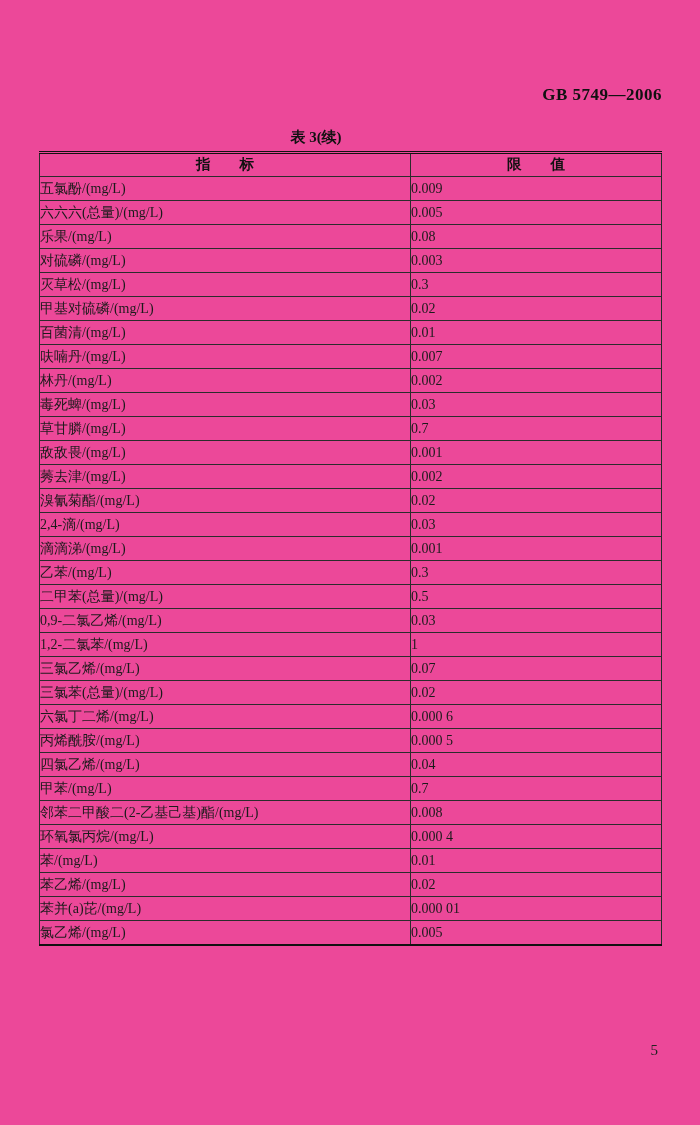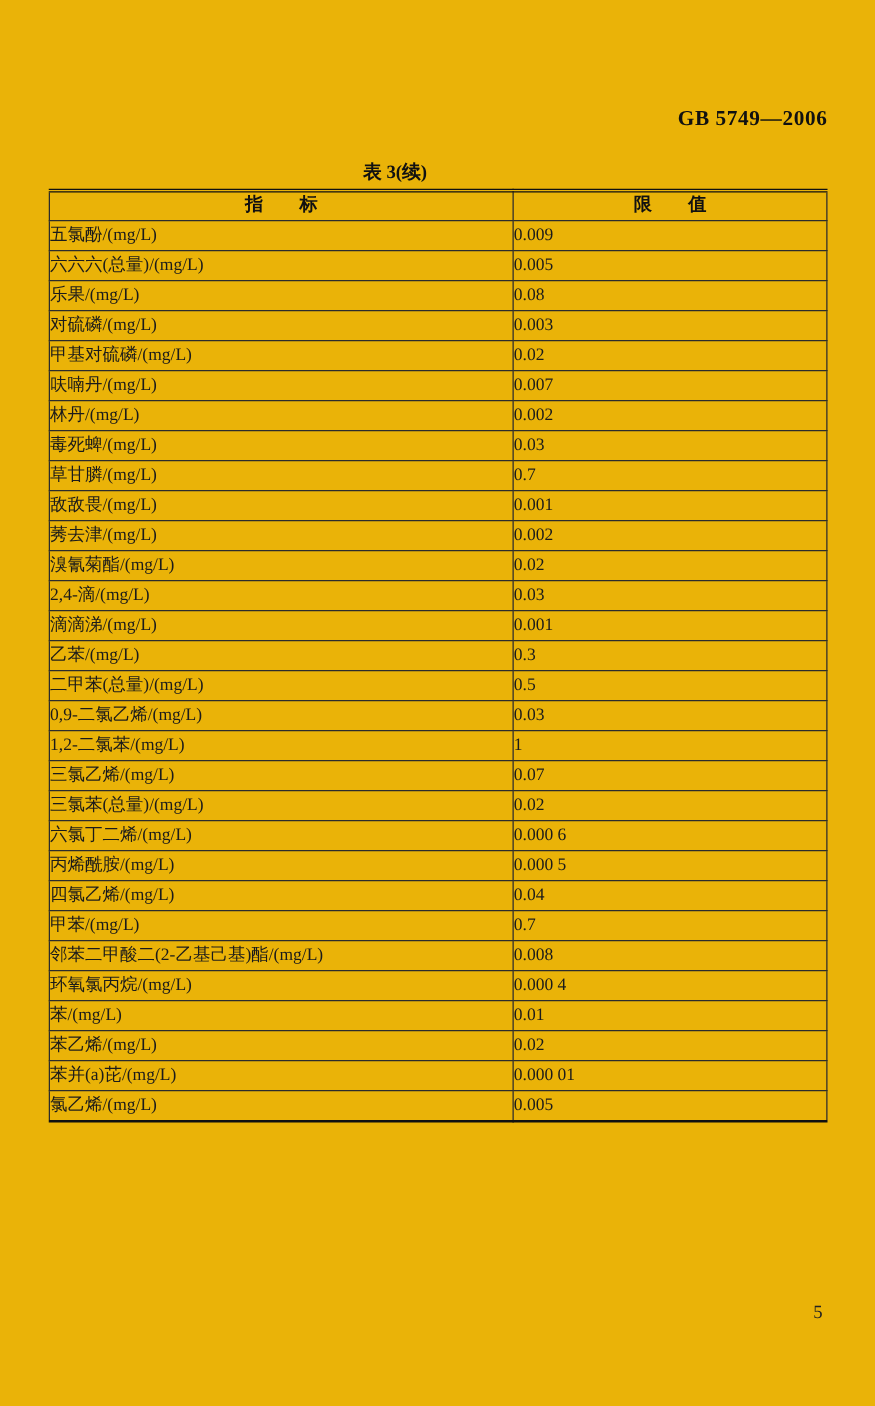--- a/index.html
+++ b/index.html
@@ -2,21 +2,21 @@
 <html><head>
 <meta charset="utf-8">
 <style>
   * { margin: 0; padding: 0; box-sizing: border-box; }
   html, body { background: #e8e8e8; }
   .page {
     position: relative;
     width: 700px;
     height: 1125px;
     margin: 0 auto;
-    background: #eab308;
+    background: #ec4899;
     font-family: "Liberation Serif", "DejaVu Serif", serif;
     color: #1b1b1b;
     overflow: hidden;
   }
   .doc-code {
     position: absolute;
     top: 85px;
     right: 38px;
     font-size: 17px;
     font-weight: bold;
@@ -106,22 +106,30 @@
         </tr>
         <tr>
           <td class="cell-indicator">乐果/(mg/L)</td>
           <td class="cell-limit">0.08</td>
         </tr>
         <tr>
           <td class="cell-indicator">对硫磷/(mg/L)</td>
           <td class="cell-limit">0.003</td>
         </tr>
         <tr>
+          <td class="cell-indicator">灭草松/(mg/L)</td>
+          <td class="cell-limit">0.3</td>
+        </tr>
+        <tr>
           <td class="cell-indicator">甲基对硫磷/(mg/L)</td>
           <td class="cell-limit">0.02</td>
+        </tr>
+        <tr>
+          <td class="cell-indicator">百菌清/(mg/L)</td>
+          <td class="cell-limit">0.01</td>
         </tr>
         <tr>
           <td class="cell-indicator">呋喃丹/(mg/L)</td>
           <td class="cell-limit">0.007</td>
         </tr>
         <tr>
           <td class="cell-indicator">林丹/(mg/L)</td>
           <td class="cell-limit">0.002</td>
         </tr>
         <tr>

